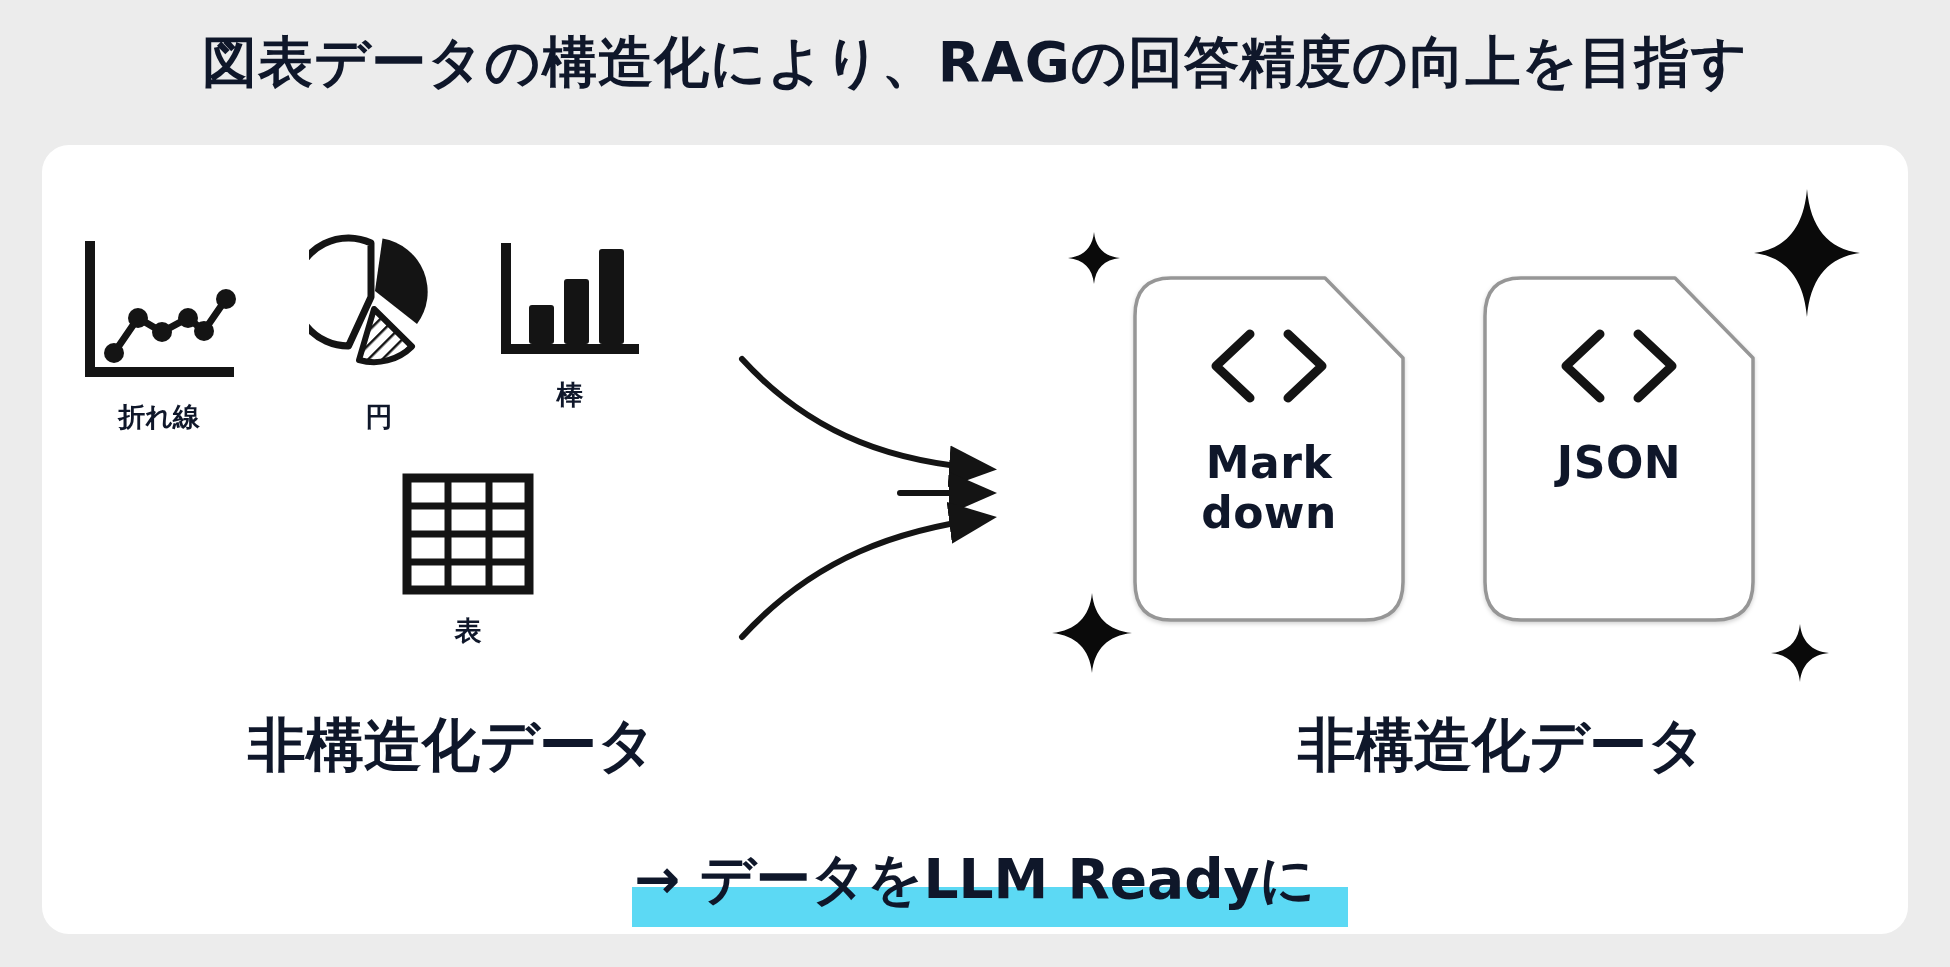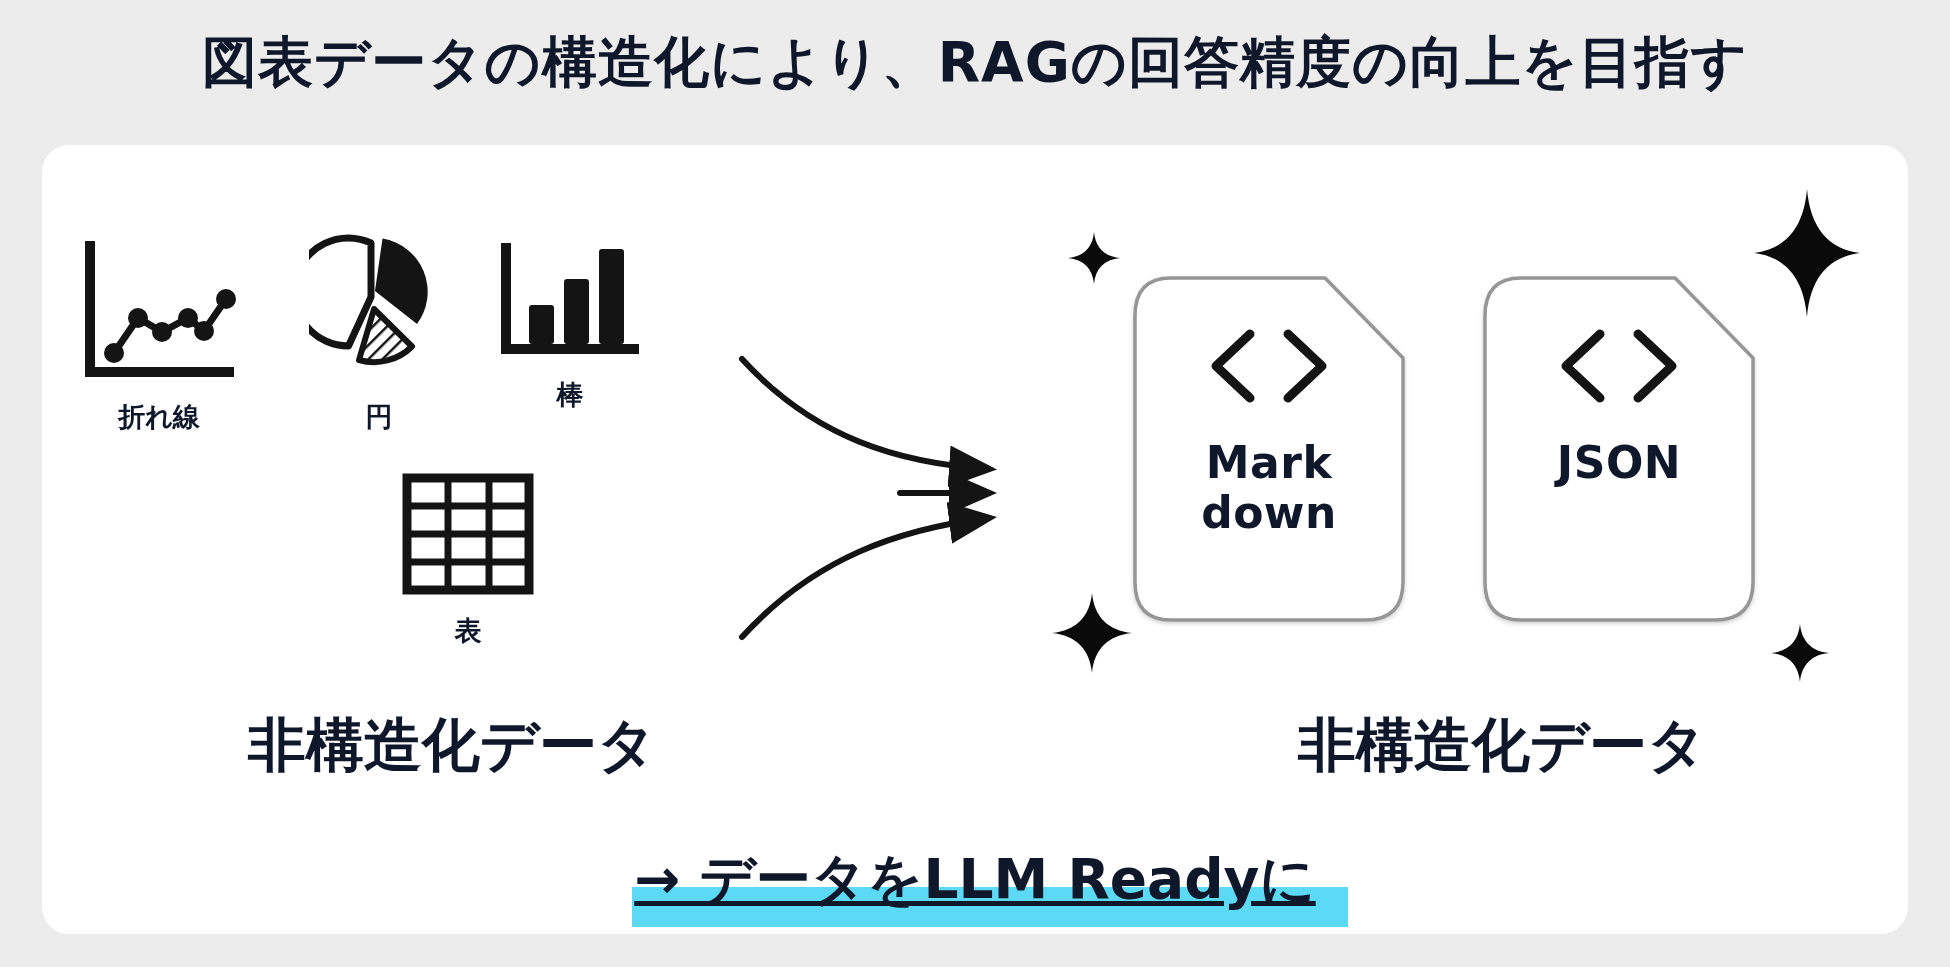--- a/index.html
+++ b/index.html
@@ -46,21 +46,21 @@
   .sp-1{ left:1026px; top:86px;  width:52px;  height:54px; }
   .sp-2{ left:1712px; top:44px;  width:106px; height:128px; }
   .sp-3{ left:1010px; top:447px; width:80px;  height:82px; }
   .sp-4{ left:1729px; top:479px; width:58px;  height:58px; }
   .footer{ position:absolute; left:0; width:100%; top:698px; text-align:center; }
   .footer-inner{ position:relative; display:inline-block; font-size:55px; font-weight:900; white-space:nowrap; }
   .footer-highlight{
     position:absolute; left:-2px; right:-32px; bottom:-10px; height:40px;
     background:#5cd9f4; z-index:0;
   }
-  .footer-text{ position:relative; z-index:1;text-decoration:underline; }
+  .footer-text{ position:relative; z-index:1; }
 </style>
 </head>
 <body>
 
 <div class="page">
 
   <div class="title">図表データの構造化により、RAGの回答精度の向上を目指す</div>
 
   <div class="card">
 

